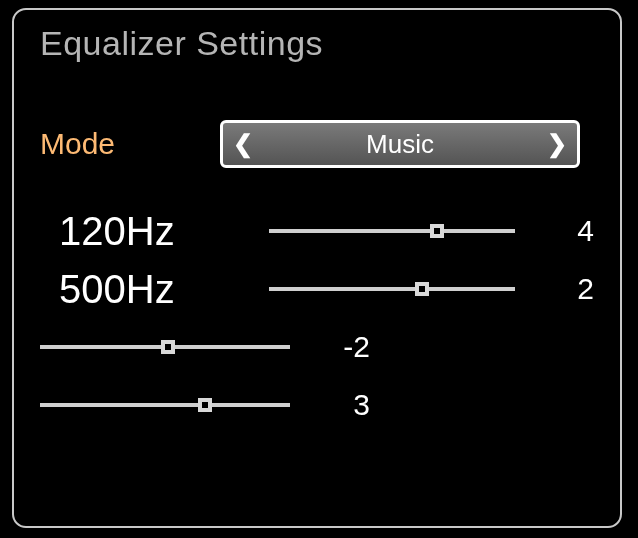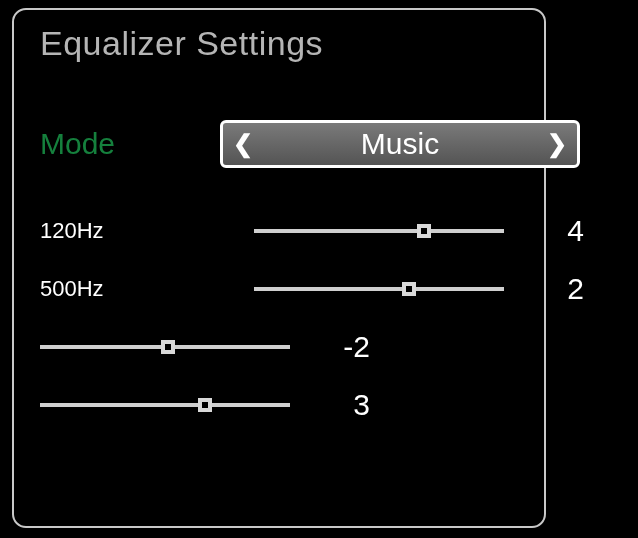--- a/index.html
+++ b/index.html
@@ -8,21 +8,21 @@
     width: 638px;
     height: 538px;
     background: #000;
     overflow: hidden;
     font-family: "Segoe UI", "Helvetica Neue", Arial, sans-serif;
   }
   .panel {
     position: absolute;
     left: 12px;
     top: 8px;
-    width: 534px;
+    width: 610px;
     height: 520px;
     background: #000;
     border: 2px solid #c8c8c8;
     border-radius: 14px;
     box-sizing: border-box;
     color: #fff;
   }
   .title {
     position: absolute;
     left: 26px;
@@ -36,21 +36,21 @@
     left: 26px;
     top: 108px;
     width: 558px;
     height: 52px;
     display: flex;
     align-items: center;
   }
   .mode-label {
     font-size: 30px;
     font-weight: 500;
-    color: #15803d;
+    color: #fdba74;
     width: 180px;
   }
   .mode-selector {
     width: 360px;
     height: 48px;
     border: 3px solid #fff;
     border-radius: 6px;
     background: linear-gradient(#7a7a7a, #545454);
     display: flex;
     align-items: center;
@@ -61,40 +61,41 @@
   .mode-selector .arrow {
     font-size: 24px;
     font-weight: 900;
     color: #fff;
     cursor: pointer;
     user-select: none;
     padding: 0 4px;
     line-height: 1;
   }
   .mode-selector .value {
-    font-size: 30px;
+    font-size: 26px;
     font-weight: 500;
     color: #fff;
   }
   .bands {
     position: absolute;
     left: 26px;
     top: 192px;
     width: 558px;
   }
   .band-row {
     display: flex;
     align-items: center;
     height: 58px;
   }
   .band-label {
     width: 214px;
-    font-size: 22px;
+    font-size: 40px;
     font-weight: 400;
     color: #fff;
+    margin-left: 19px;
   }
   .slider-wrap {
     width: 250px;
     height: 40px;
     position: relative;
     display: flex;
     align-items: center;
   }
   .slider-track {
     width: 100%;

